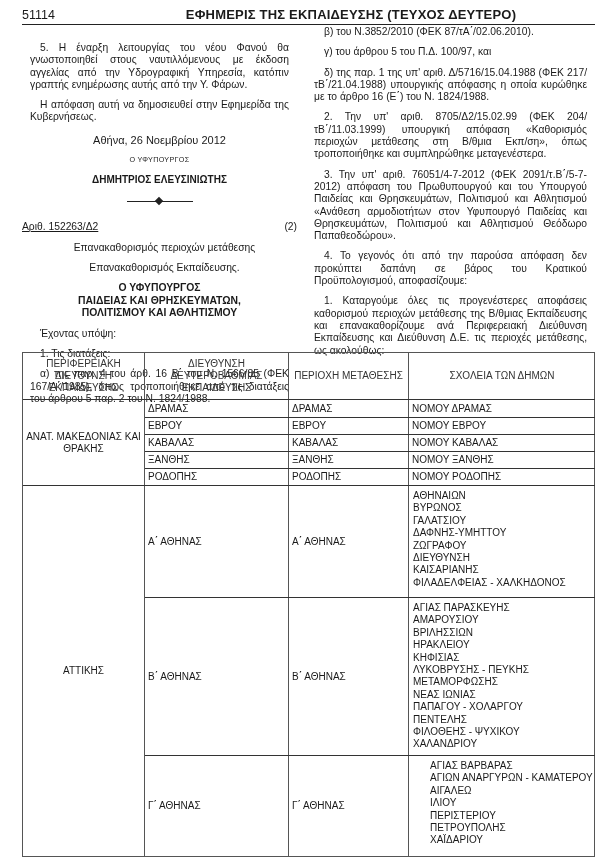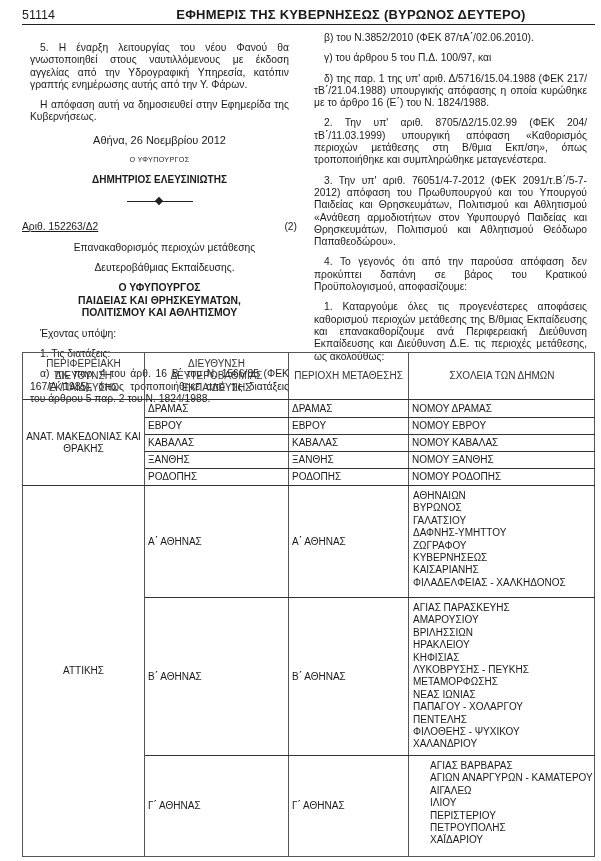--- a/index.html
+++ b/index.html
@@ -2,21 +2,21 @@
 <html><head>
 <meta charset="utf-8">
 <style>
   html, body { margin:0; padding:0; background:#ffffff; }
   body { width:601px; height:861px; position:relative; overflow:hidden; font-family:"Liberation Sans", sans-serif; color:#1a1a1a; }
   .header { position:absolute; left:22px; top:6px; width:573px; height:18px; border-bottom:1.5px solid #222; }
   .page-num { position:absolute; left:0; top:2px; font-size:12.5px; }
   .gazette-title { position:absolute; left:85px; right:0; top:1px; text-align:center; font-size:13px; font-weight:bold; letter-spacing:0.2px; }
   .col { position:absolute; font-size:10.3px; line-height:12.3px; text-align:justify; }
   .col-left { left:22px; top:34px; width:275px; }
-  .col-right { left:306px; top:24px; width:289px; }
+  .col-right { left:306px; top:18px; width:289px; }
   .col p { margin:8px; text-indent:10px; }
   .center { text-align:center !important; text-indent:0 !important; }
   .date-line { margin-top:10px !important; font-size:11px; }
   .role-small { font-size:7.2px; margin-top:8px !important; letter-spacing:0.3px; }
   .signer { font-weight:bold; font-size:10px; margin-top:3px !important; }
   .divider { position:relative; height:12px; margin:1px auto 0; width:66px; }
   .divider:before { content:""; position:absolute; left:0; right:0; top:6px; border-top:1px solid #222; }
   .divider .diamond { position:absolute; left:29px; top:3px; width:6px; height:6px; background:#222; transform:rotate(45deg); }
   .decision-row { position:relative; margin-top:14px; height:13px; }
   .decision-num { position:absolute; left:0; top:0; text-decoration:underline; }
@@ -31,38 +31,38 @@
   .lft { padding-left:3px; display:flex; align-items:center; }
   .list { padding-left:4px; padding-top:4px; line-height:12.4px; }
   .list div { white-space:nowrap; }
   .region { display:flex; align-items:center; justify-content:center; text-align:center; }
 </style>
 </head>
 <body>
 
 <div class="header">
   <span class="page-num">51114</span>
-  <span class="gazette-title">ΕΦΗΜΕΡΙΣ ΤΗΣ ΚΥΒΕΡΝΗΣΕΩΣ (ΒΥΡΩΝΟΣ ΔΕΥΤΕΡΟ)</span>
+  <span class="gazette-title">ΕΦΗΜΕΡΙΣ ΤΗΣ ΕΚΠΑΙΔΕΥΣΗΣ (ΤΕΥΧΟΣ ΔΕΥΤΕΡΟ)</span>
 </div>
 
 <div class="col col-left">
   <p>5. Η έναρξη λειτουργίας του νέου Φανού θα γνωστοποιηθεί στους ναυτιλλόμενους με έκδοση αγγελίας από την Υδρογραφική Υπηρεσία, κατόπιν γραπτής ενημέρωσης αυτής από την Υ. Φάρων.</p>
   <p>Η απόφαση αυτή να δημοσιευθεί στην Εφημερίδα της Κυβερνήσεως.</p>
   <p class="center date-line">Αθήνα, 26 Νοεμβρίου 2012</p>
   <p class="center role-small">Ο ΥΦΥΠΟΥΡΓΟΣ</p>
   <p class="center signer">ΔΗΜΗΤΡΙΟΣ ΕΛΕΥΣΙΝΙΩΤΗΣ</p>
   <div class="divider">
       <span class="diamond"></span>
     </div>
   <div class="decision-row">
     <span class="decision-num">Αριθ. 152263/Δ2</span>
     <span class="decision-idx">(2)</span>
   </div>
   <p class="subject">Επανακαθορισμός περιοχών μετάθεσης</p>
-  <p class="subject">Δευτεροβάθμιας Εκπαίδευσης.</p>
+  <p class="subject">Επανακαθορισμός Εκπαίδευσης.</p>
   <p class="minister-title">
     <span>Ο ΥΦΥΠΟΥΡΓΟΣ</span><br>
     <span>ΠΑΙΔΕΙΑΣ ΚΑΙ ΘΡΗΣΚΕΥΜΑΤΩΝ,</span><br>
     <span>ΠΟΛΙΤΙΣΜΟΥ ΚΑΙ ΑΘΛΗΤΙΣΜΟΥ</span>
   </p>
   <p>Έχοντας υπόψη:</p>
   <p>1. Τις διατάξεις:</p>
   <p>α) της παρ. 4 του άρθ. 16 Β΄ του Ν. 1566/85 (ΦΕΚ 167/Α΄/1985), όπως τροποποιήθηκε από τις διατάξεις του άρθρου 5 παρ. 2 του Ν. 1824/1988.</p>
 </div>
 
@@ -118,21 +118,21 @@
   <div class="cell region" style="left:0;top:133px;width:121px;height:370px;">ΑΤΤΙΚΗΣ</div>
 
   <div class="cell lft" style="left:122px;top:133px;width:143px;height:111px;">Α΄ ΑΘΗΝΑΣ</div>
   <div class="cell lft" style="left:266px;top:133px;width:119px;height:111px;">Α΄ ΑΘΗΝΑΣ</div>
   <div class="cell list" style="left:386px;top:133px;width:186px;height:111px;">
     <div>ΑΘΗΝΑΙΩΝ</div>
     <div>ΒΥΡΩΝΟΣ</div>
     <div>ΓΑΛΑΤΣΙΟΥ</div>
     <div>ΔΑΦΝΗΣ-ΥΜΗΤΤΟΥ</div>
     <div>ΖΩΓΡΑΦΟΥ</div>
-    <div>ΚΥΒΕΡΝΗΣΕΩΣ</div>
+    <div>ΔΙΕΥΘΥΝΣΗ</div>
     <div>ΚΑΙΣΑΡΙΑΝΗΣ</div>
     <div>ΦΙΛΑΔΕΛΦΕΙΑΣ - ΧΑΛΚΗΔΟΝΟΣ</div>
   </div>
   <div class="hline" style="left:122px;top:244px;width:450px;"></div>
 
   <div class="cell lft" style="left:122px;top:245px;width:143px;height:157px;">Β΄ ΑΘΗΝΑΣ</div>
   <div class="cell lft" style="left:266px;top:245px;width:119px;height:157px;">Β΄ ΑΘΗΝΑΣ</div>
   <div class="cell list" style="left:386px;top:245px;width:186px;height:157px;">
     <div>ΑΓΙΑΣ ΠΑΡΑΣΚΕΥΗΣ</div>
     <div>ΑΜΑΡΟΥΣΙΟΥ</div>

